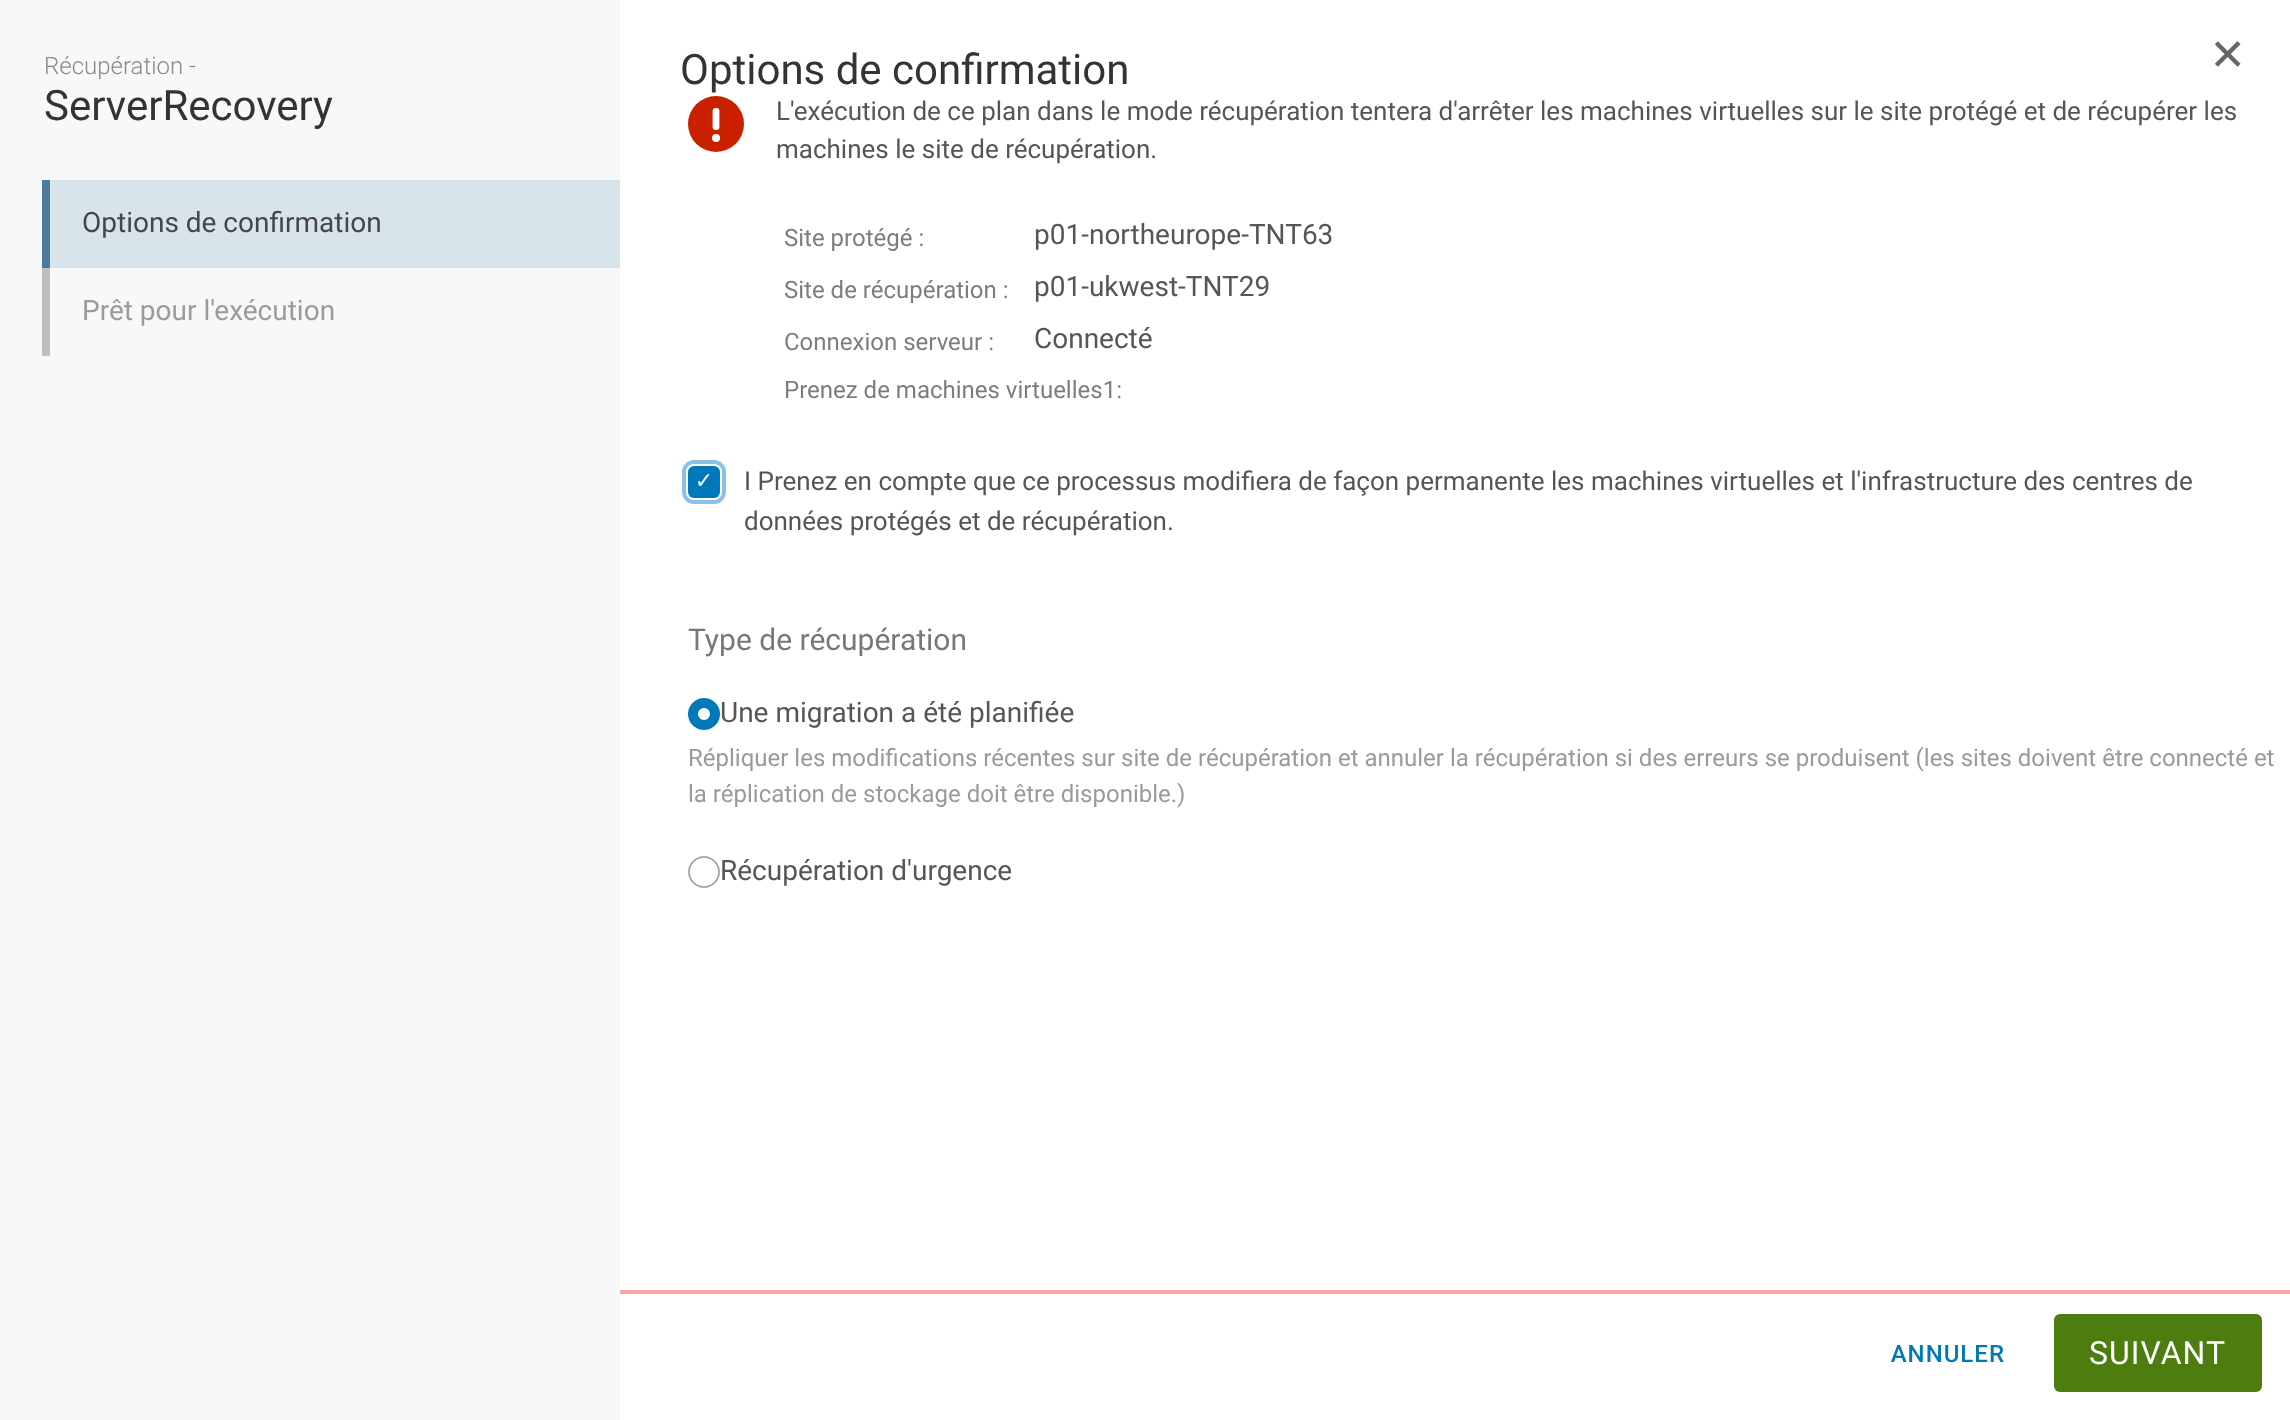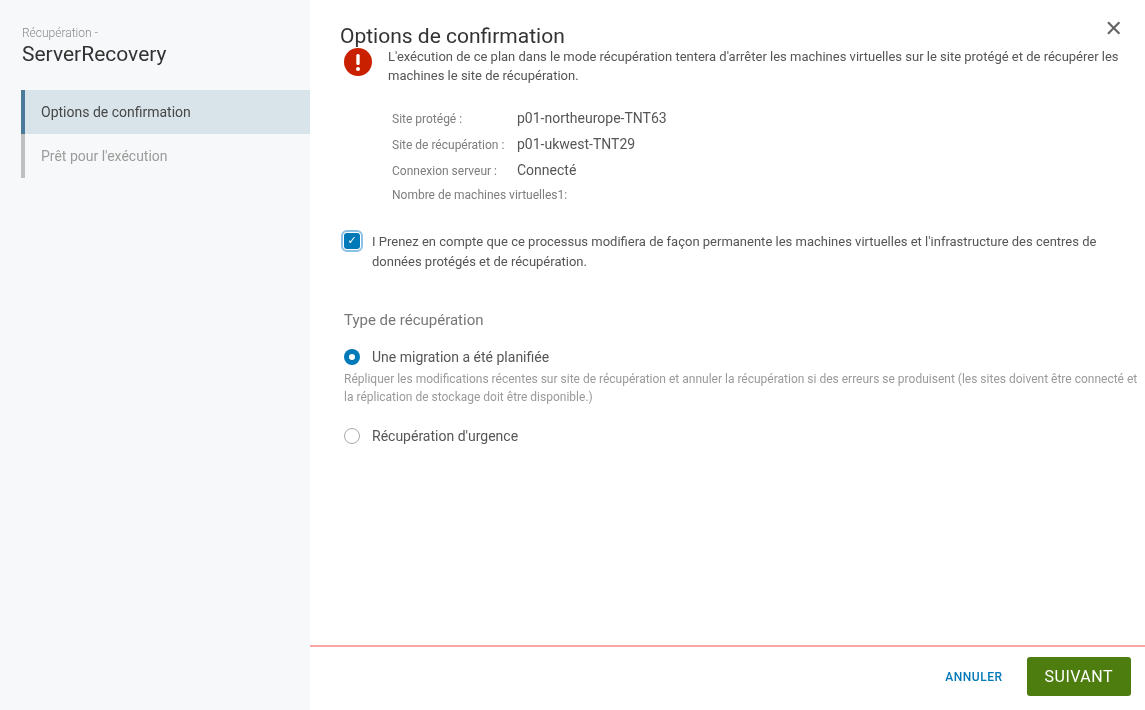--- a/index.html
+++ b/index.html
@@ -157,21 +157,20 @@
     .section-title2 {
       font-size: 15px;
       color: #777;
       margin-top: 38px;
       margin-bottom: 20px;
       padding-left: 4px;
     }
     .radio-row {
       display: flex;
       align-items: flex-start;
-      gap: 12px;
       padding-left: 4px;
       margin-bottom: 6px;
     }
     .radio-outer {
       width: 16px;
       height: 16px;
       border-radius: 50%;
       flex-shrink: 0;
       display: flex;
       align-items: center;
@@ -281,21 +280,21 @@
     </div>
     <div class="detail-row">
       <div class="detail-label">Site de récupération :</div>
       <div class="detail-value">p01-ukwest-TNT29</div>
     </div>
     <div class="detail-row">
       <div class="detail-label">Connexion serveur :</div>
       <div class="detail-value">Connecté</div>
     </div>
     <div class="detail-row">
-      <div class="detail-label" style="width:auto">Nombre de machines virtuelles1:</div>
+      <div class="detail-label" style="width:auto">Prenez de machines virtuelles1:</div>
     </div>
   </div>
 
   <div class="checkbox-row">
     <div class="cb-box">
       <span class="cb-check">✓</span>
     </div>
     <div class="cb-label">
       <span>I </span><span>Prenez en compte que ce processus modifiera de façon permanente les machines virtuelles et l'infrastructure des centres de données protégés et de récupération.</span>
     </div>

